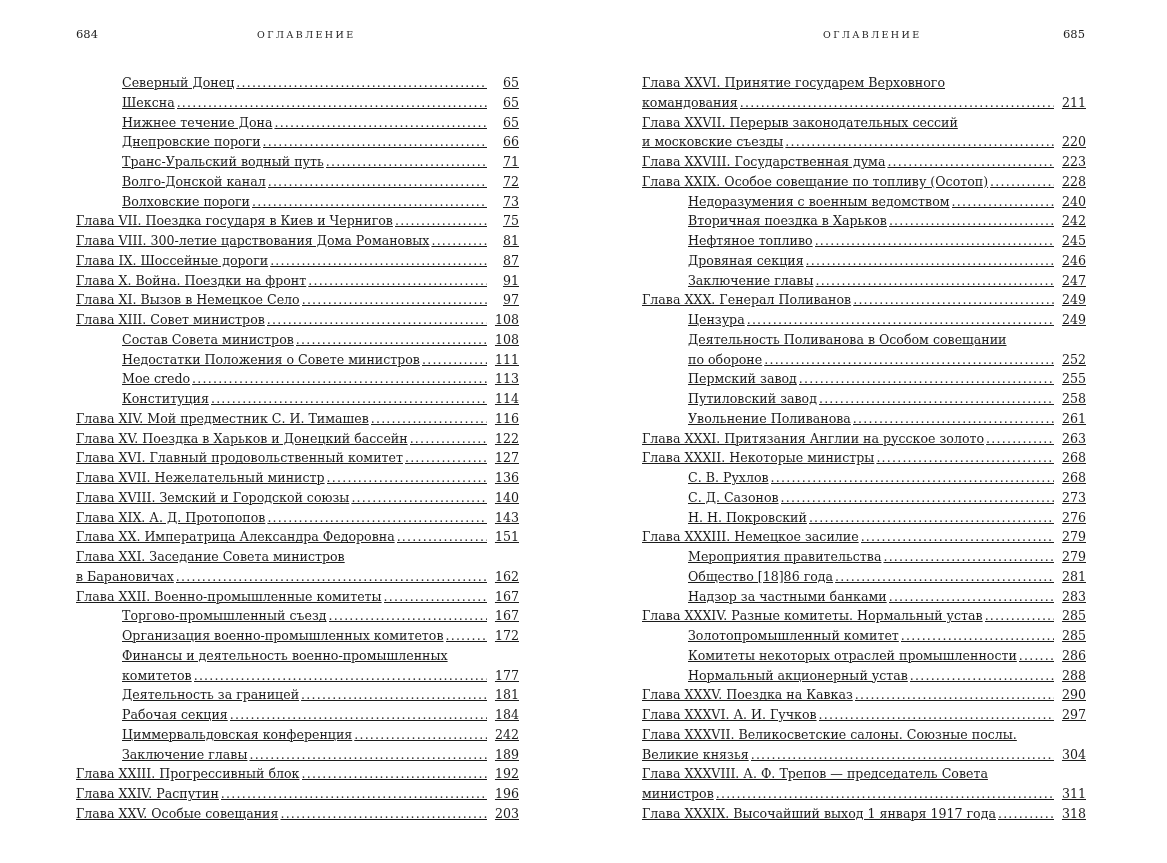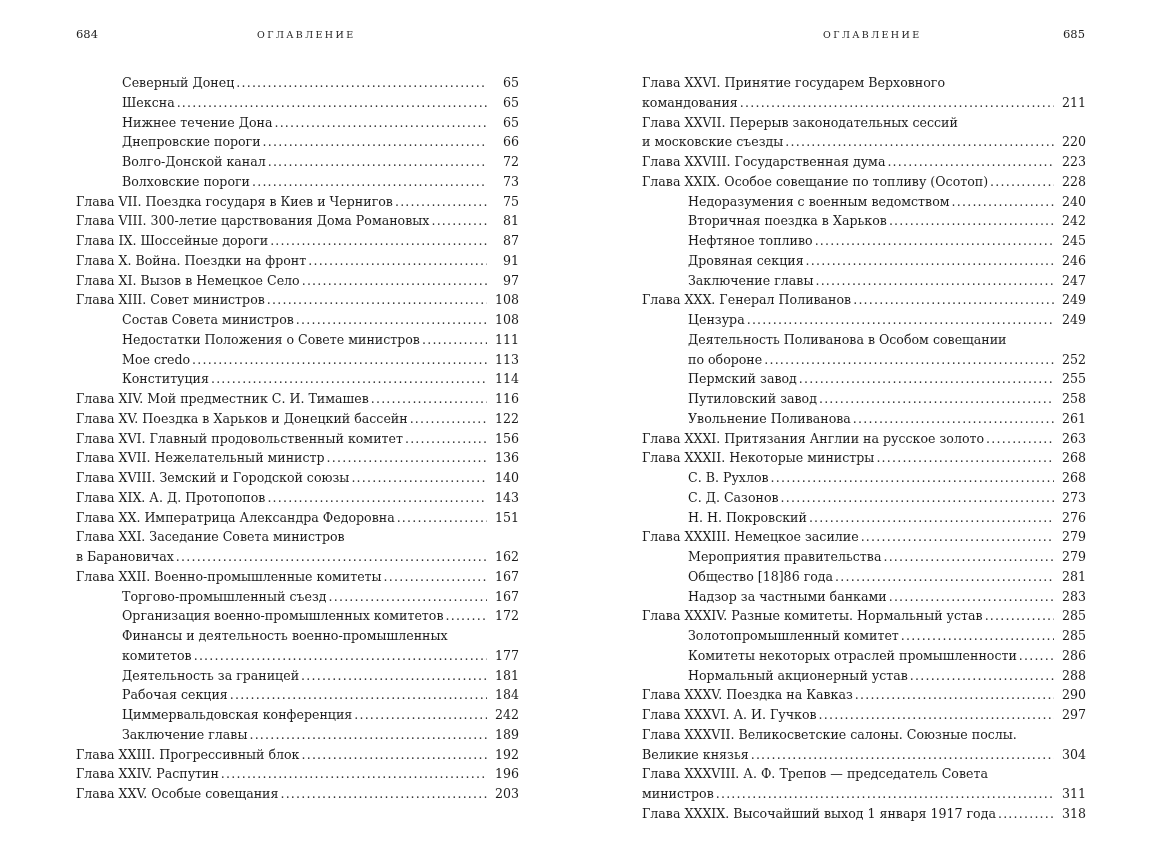--- a/index.html
+++ b/index.html
@@ -15,21 +15,21 @@
     position: absolute; top: 27px; font-size: 11.5px; color: #222;
   }
   .running-head {
     position: absolute; top: 29px; font-size: 9.5px; letter-spacing: 2.4px; color: #222;
   }
   .left .folio { left: 76px; }
   .left .running-head { left: 257px; }
   .right .folio { left: 480px; text-align: center; }
   .right .running-head { left: 240px; }
 
-  .toc { position: absolute; top: 73px; list-style: none; margin: 0; padding: 0; }
+  .toc { position: absolute; top: 73px; list-style: none; margin: 0; padding: 0; text-decoration: underline; }
   .left .toc { left: 76px; width: 443px; }
   .right .toc { left: 59px; width: 444px; }
 
   .entry { font-size: 12.6px; line-height: 19.75px; }
   .entry.sub { padding-left: 46px; }
   .entry .line { display: flex; align-items: baseline; }
   .entry .title { white-space: nowrap; }
   .entry .dots {
     flex: 1; overflow: hidden; white-space: nowrap; margin: 0 6px 0 2px;
     letter-spacing: 2.2px; color: #333;
@@ -70,20 +70,27 @@
       </li>
       <li class="entry sub">
         <div class="line">
           <span class="title">Днепровские пороги</span>
           <span class="dots"></span>
           <span class="pg">66</span>
         </div>
       </li>
       <li class="entry sub">
         <div class="line">
+          <span class="title">Транс-Уральский водный путь</span>
+          <span class="dots"></span>
+          <span class="pg">71</span>
+        </div>
+      </li>
+      <li class="entry sub">
+        <div class="line">
           <span class="title">Волго-Донской канал</span>
           <span class="dots"></span>
           <span class="pg">72</span>
         </div>
       </li>
       <li class="entry sub">
         <div class="line">
           <span class="title">Волховские пороги</span>
           <span class="dots"></span>
           <span class="pg">73</span>
@@ -170,21 +177,21 @@
         <div class="line">
           <span class="title">Глава XV. Поездка в Харьков и Донецкий бассейн</span>
           <span class="dots"></span>
           <span class="pg">122</span>
         </div>
       </li>
       <li class="entry">
         <div class="line">
           <span class="title">Глава XVI. Главный продовольственный комитет</span>
           <span class="dots"></span>
-          <span class="pg">156</span>
+          <span class="pg">127</span>
         </div>
       </li>
       <li class="entry">
         <div class="line">
           <span class="title">Глава XVII. Нежелательный министр</span>
           <span class="dots"></span>
           <span class="pg">136</span>
         </div>
       </li>
       <li class="entry">

